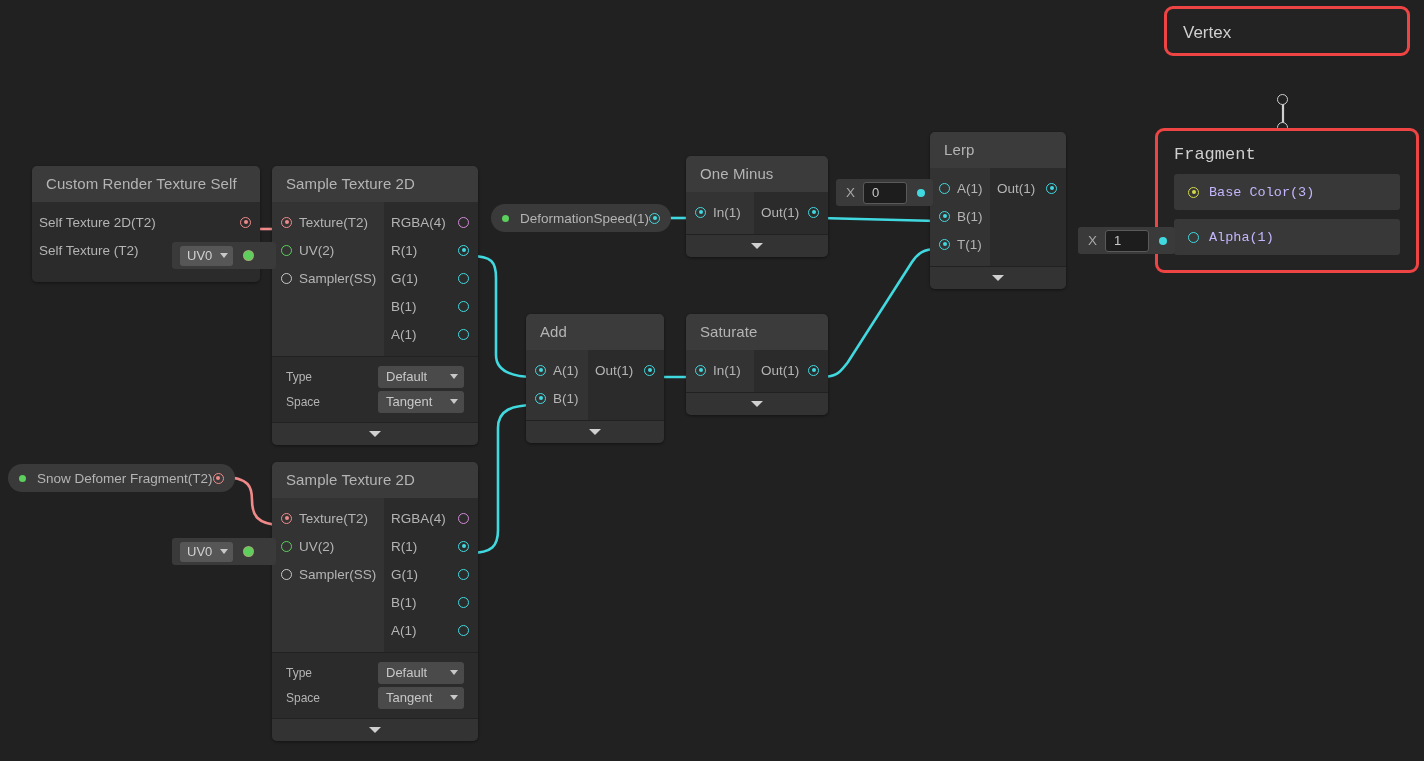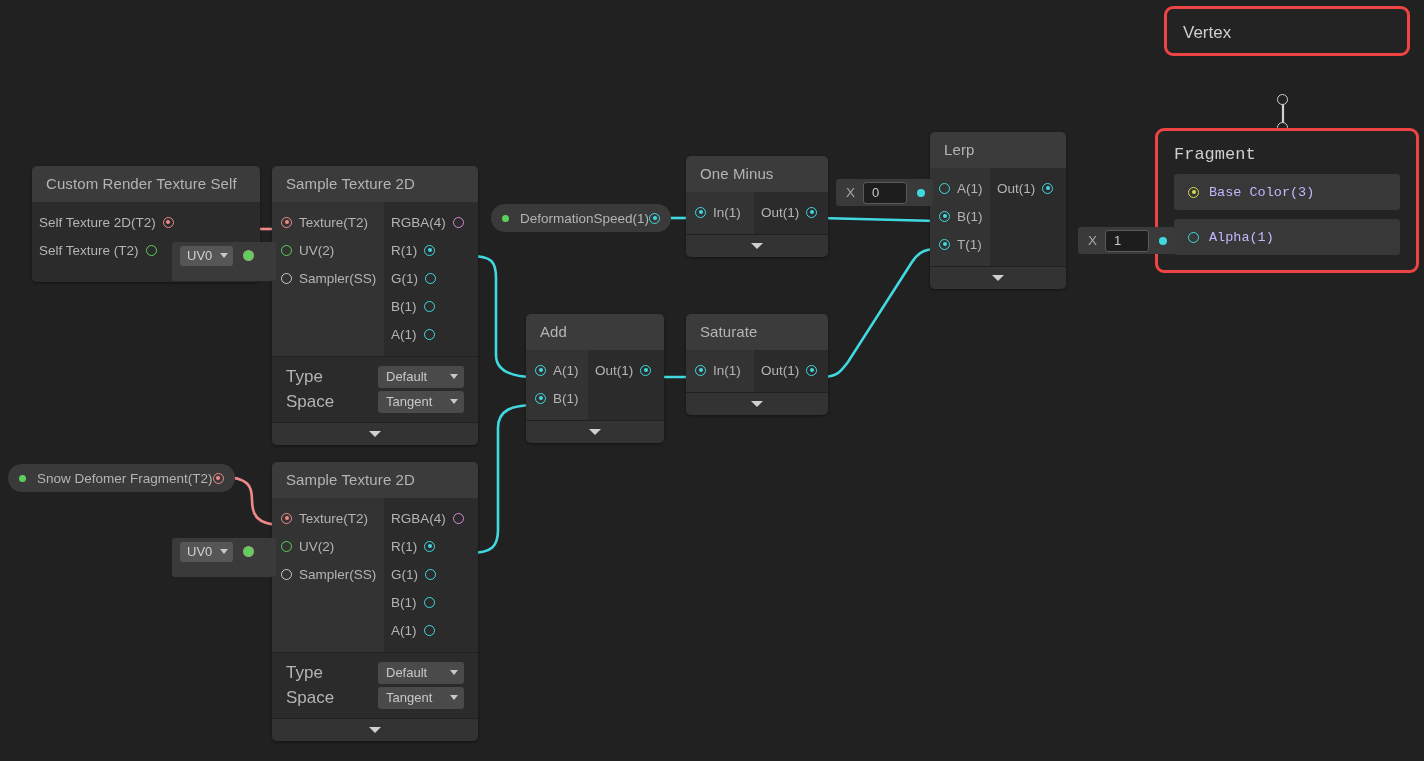--- a/index.html
+++ b/index.html
@@ -55,21 +55,21 @@
   }
   .prow {
     display: flex;
     align-items: center;
     height: 28px;
     color: #b4b4b4;
     font-size: 13.5px;
     white-space: nowrap;
   }
   .prow.in { padding-left: 9px; }
-  .prow.out { justify-content: flex-start; padding-right: 9px; }
+  .prow.out { justify-content: space-between; padding-right: 9px; }
   .prow .lbl { margin: 0 7px; }
   .slot {
     width: 11px; height: 11px;
     border-radius: 50%;
     border: 1.6px solid #888;
     box-sizing: border-box;
     flex: 0 0 auto;
     position: relative;
     background: transparent;
   }
@@ -96,21 +96,21 @@
   }
   .setrow {
     display: flex;
     align-items: center;
     height: 25px;
     padding: 0 14px;
     justify-content: space-between;
   }
   .setrow .sl {
     color: #b4b4b4;
-    font-size: 17px;
+    font-size: 12px;
   }
   .dropdown {
     background: #4a4a4a;
     border-radius: 3px;
     color: #c8c8c8;
     font-size: 13px;
     padding: 3px 6px 4px 8px;
     min-width: 86px;
     display: flex;
     align-items: center;
@@ -163,21 +163,21 @@
   .pill .ptext { }
 
   
   .uvwidget {
     position: absolute;
     background: #3a3a3a;
     border-radius: 3px;
     height: 27px;
     display: flex;
     align-items: center;
-    padding: 0 8px 12px 8px;
+    padding: 0 8px 0 8px;
     z-index: 5;
   }
   .uvwidget .dd {
     background: #565656;
     border-radius: 3px;
     color: #d0d0d0;
     font-size: 13px;
     padding: 2px 5px 3px 7px;
     display: flex;
     align-items: center;

